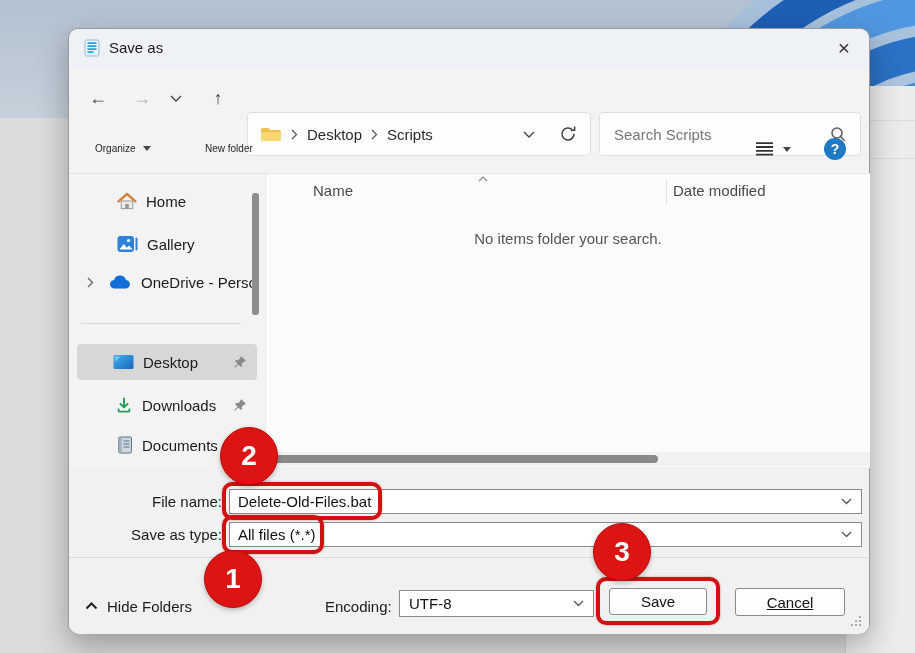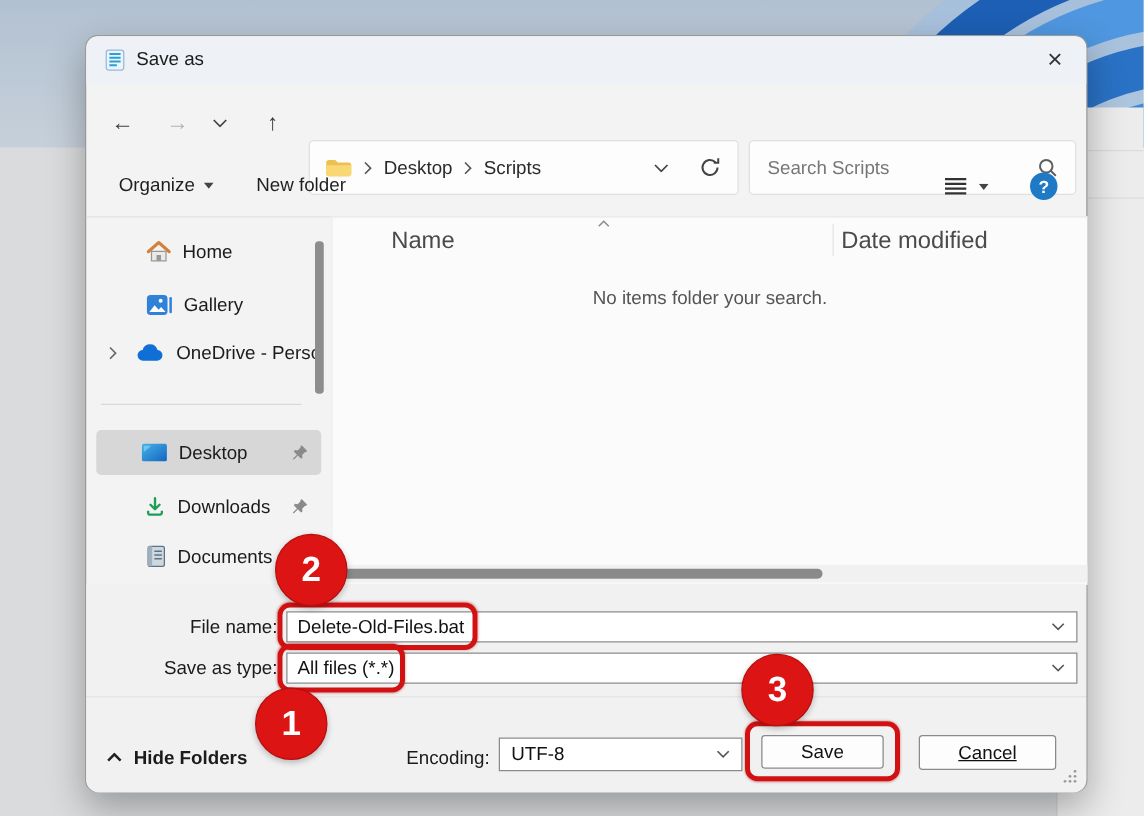--- a/index.html
+++ b/index.html
@@ -22,49 +22,49 @@
   .navicon{top:18px;width:26px;height:26px;text-align:center;line-height:26px;font-size:18px;color:#3d3d3d;}
   .box{background:#fdfdfd;border:1px solid #e0e0e0;border-radius:4px;display:flex;align-items:center;}
   .addressbox{left:178px;top:45px;width:342px;height:42px;}
   .crumb{font-size:15px;color:#2a2a2a;padding:0 2px;}
   .searchbox{left:530px;top:45px;width:260px;height:42px;}
   .searchbox input{flex:1;border:0;outline:0;background:transparent;font-size:15px;color:#444;
     font-family:"Liberation Sans","DejaVu Sans",sans-serif;padding:0 6px 0 14px;}
   .searchbox input::placeholder{color:#777;}
   
   .toolbarrow{left:0;top:96px;width:800px;height:48px;border-bottom:1px solid #e2e2e2;}
-  .tbtn{top:0;height:47px;display:flex;align-items:center;gap:7px;font-size:15px;color:#1f1f1f;padding:0 8px;}
+  .tbtn{top:0;height:47px;display:flex;align-items:center;gap:7px;font-size:10px;color:#1f1f1f;padding:0 8px;}
   .helpcircle{left:755px;top:13px;width:22px;height:22px;border-radius:50%;background:#1f7ac6;color:#fff;
     font-size:14px;font-weight:bold;text-align:center;line-height:22px;}
   
   .bodyarea{left:0;top:144px;width:800px;height:294px;}
   .sidebar{left:0;top:0;width:196px;height:294px;}
   .siderow{left:8px;width:180px;height:32px;display:flex;align-items:center;gap:9px;font-size:15px;color:#1b1b1b;}
   .siderow .lbl{white-space:nowrap;overflow:hidden;}
   .side-selected{background:#d7d7d7;border-radius:4px;}
   .pin{position:absolute;left:156px;top:9px;}
   .sidedivider{left:12px;top:150px;width:160px;height:1px;background:#d8d8d8;}
   .vscroll{left:183px;top:20px;width:7px;height:122px;background:#8d8d8d;border-radius:3px;}
   .listpanel{left:196px;top:0;width:604px;height:294px;background:#fbfbfb;border-top:1px solid #e8e8e8;border-left:1px solid #ececec;}
-  .colhead{top:8px;font-size:19px;color:#4a4a4a;}
+  .colhead{top:8px;font-size:15px;color:#4a4a4a;}
   .colline{left:400px;top:5px;width:1px;height:26px;background:#e3e3e3;}
   .emptymsg{left:0;top:56px;width:604px;text-align:center;font-size:15px;color:#555;}
   .hscroll-track{left:0;top:278px;width:604px;height:14px;background:#f1f1f1;}
   .hscroll-thumb{left:2px;top:3px;width:390px;height:8px;background:#8a8a8a;border-radius:4px;}
   
   .fieldsarea{left:0;top:438px;width:800px;height:90px;background:#f1f1f1;}
   .flabel{left:0;width:153px;text-align:right;font-size:15px;color:#1b1b1b;line-height:25px;}
   .ffield{left:160px;width:633px;height:25px;background:#fff;border:1px solid #8a8a8a;display:flex;align-items:center;box-sizing:border-box;}
   .ffield input{flex:1;border:0;outline:0;font-size:15px;color:#111;padding:0 6px 0 8px;background:transparent;
     font-family:"Liberation Sans","DejaVu Sans",sans-serif;}
   .ffield .val{flex:1;font-size:15px;color:#111;padding-left:8px;}
   .ffield .chev{padding-right:9px;display:flex;}
   
   .footerarea{left:0;top:528px;width:800px;height:76px;background:#f1f1f1;border-top:1px solid #dcdcdc;border-radius:0 0 10px 10px;}
-  .hidefolders{left:16px;top:36px;height:24px;display:flex;align-items:center;gap:9px;font-size:15px;color:#1b1b1b;font-weight:bold;}
+  .hidefolders{left:16px;top:36px;height:24px;display:flex;align-items:center;gap:9px;font-size:15px;color:#1b1b1b;}
   .enclabel{left:256px;top:35px;font-size:15px;color:#1b1b1b;line-height:27px;}
   .encbox{left:330px;top:32px;width:195px;height:27px;background:#fff;border:1px solid #8a8a8a;box-sizing:border-box;
     display:flex;align-items:center;}
   .encbox .val{flex:1;font-size:15px;color:#111;padding-left:9px;}
   .encbox .chev{padding-right:9px;display:flex;}
   .pushbtn{background:#fdfdfd;border:1px solid #8a8a8a;border-radius:3px;box-sizing:border-box;
     font-size:15px;color:#111;display:flex;align-items:center;justify-content:center;}
   .savebtn{left:540px;top:30px;width:98px;height:27px;}
   .cancelbtn{left:666px;top:30px;width:110px;height:28px;text-decoration:underline;}
   .grip{right:7px;bottom:7px;}

